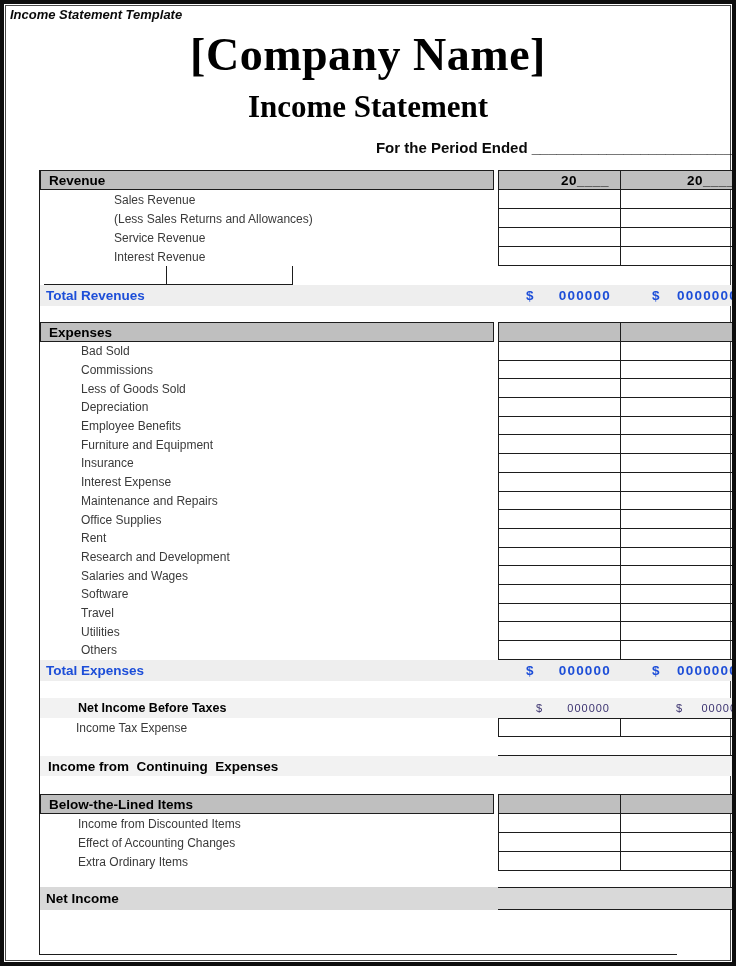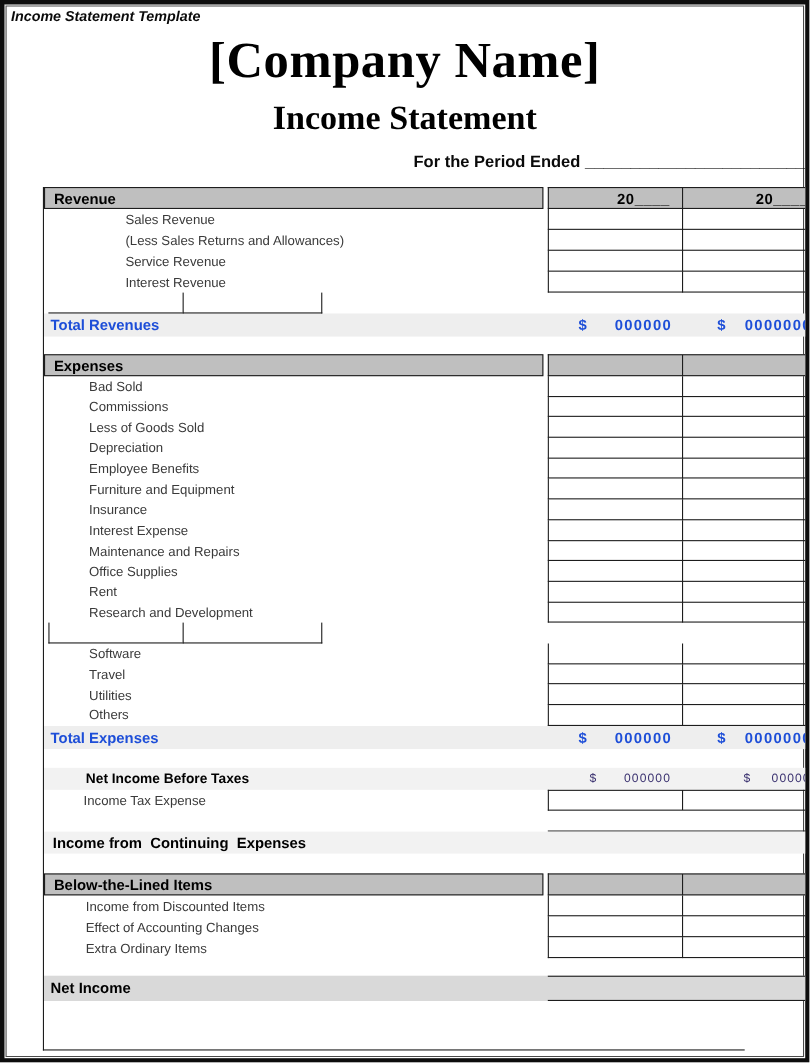--- a/index.html
+++ b/index.html
@@ -270,20 +270,21 @@
         </div>
 
         <div class="row">
           <div class="lbl ind-exp">Research and Development</div>
           <div class="gut"></div>
           <div class="c c1 cell"></div>
           <div class="c c2 cell"></div>
         </div>
 
         <div class="row">
+          <div class="lbl ind-exp">Salaries and Wages</div>
           <div class="gut"></div>
           <div class="c c1 cell"></div>
           <div class="c c2 cell"></div>
         </div>
 
         <div class="row">
           <div class="lbl ind-exp">Software</div>
           <div class="gut"></div>
           <div class="c c1 cell"></div>
           <div class="c c2 cell"></div>

